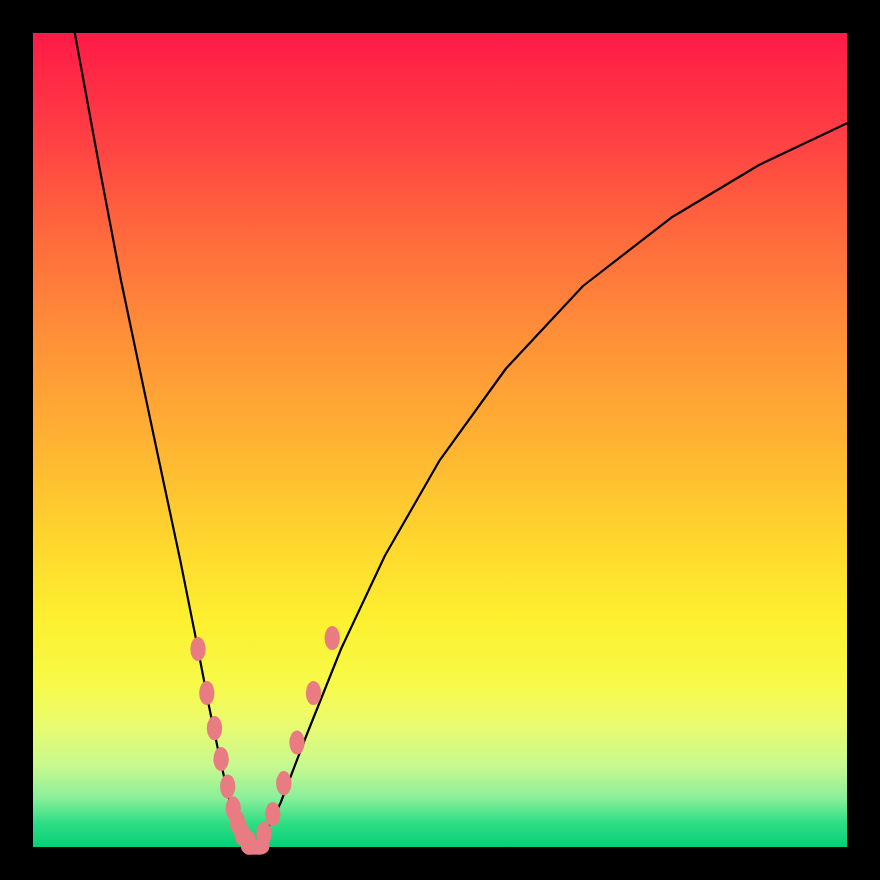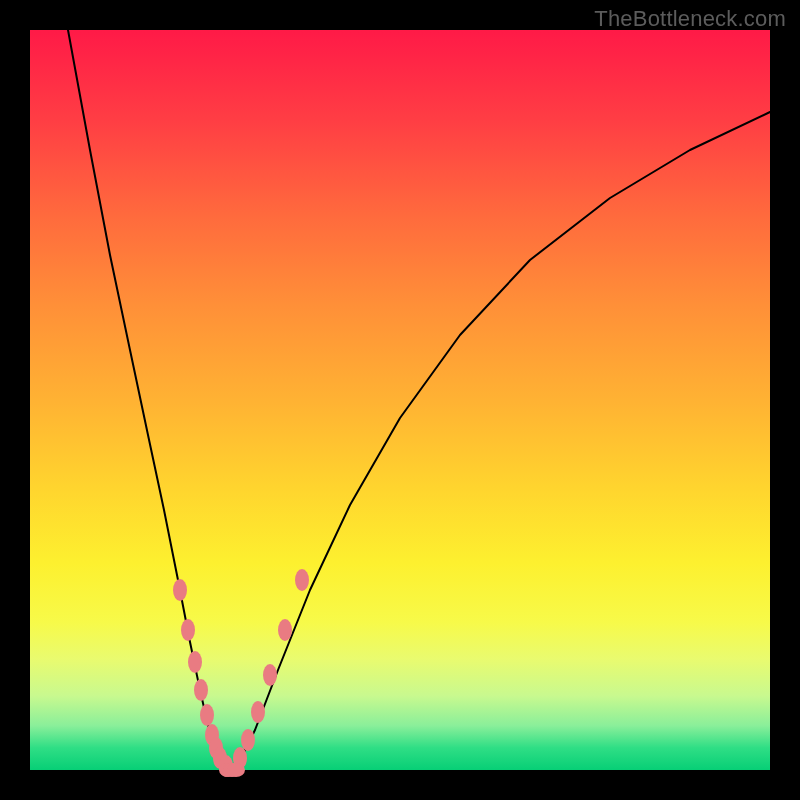--- a/index.html
+++ b/index.html
@@ -97,14 +97,13 @@
           <ellipse cx="228" cy="682" rx="7" ry="11"></ellipse>
           <ellipse cx="240" cy="645" rx="7" ry="11"></ellipse>
           <ellipse cx="255" cy="600" rx="7" ry="11"></ellipse>
           <ellipse cx="272" cy="550" rx="7" ry="11"></ellipse>
           <ellipse cx="198" cy="740" rx="9" ry="7"></ellipse>
           <ellipse cx="202" cy="740" rx="9" ry="7"></ellipse>
           <ellipse cx="206" cy="740" rx="9" ry="7"></ellipse>
         </g>
     </svg>
   </div>
-  <div class="watermark">TheBottleneck.com</div>
 </div>
 
 </body></html>

